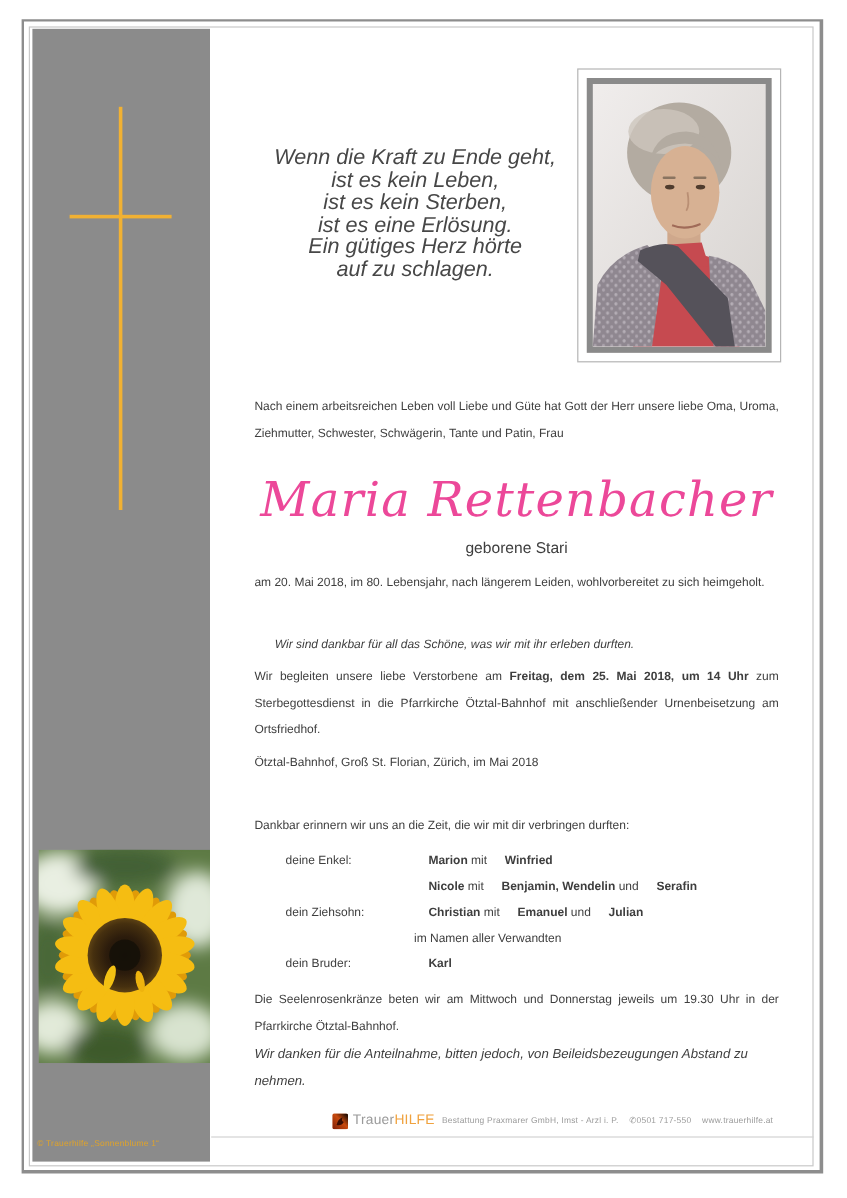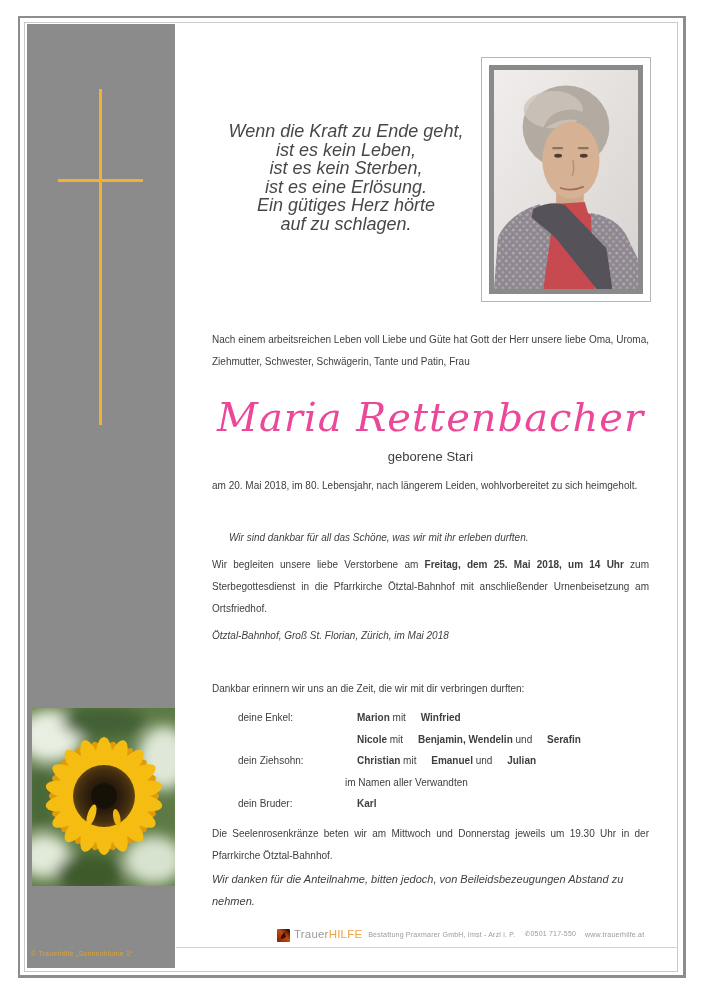--- a/index.html
+++ b/index.html
@@ -31,21 +31,21 @@
   .blk { position:absolute; left:212px; width:437px; font-size:10px; line-height:22px; color:#3e3e3e; }
   .just { text-align:justify; }
   .intro { top:329px; }
   .name  { top:394px; text-align:center; font-family:"DejaVu Serif","Liberation Serif",serif; font-style:italic;
            font-size:40px; line-height:46px; color:#ec4899; letter-spacing:1px; }
   .maiden { top:446px; text-align:center; font-size:13px; }
   .death { top:475px; }
   .gratitude { top:527px; text-indent:17px; white-space:nowrap;font-style:italic; }
   .funeral { top:554px; }
   .funeral b { font-weight:bold; }
-  .placedate { top:625px;font-style:italic; }
+  .placedate { top:625px; }
   .remember { top:678px; }
   .family { top:707px; }
   .fam-row { display:flex; line-height:21.5px; }
   .fam-label { flex:none; width:107px; margin-left:26px; }
   .fam-val .fb { font-weight:bold;margin-left:12px; }
   .rosary { top:823px; }
   .condolence { top:868px; font-style:italic; font-size:11px; }
 
   
   .sep-line { position:absolute; left:176px; top:947px; width:502px; height:1px; background:#d2d2d2; }

